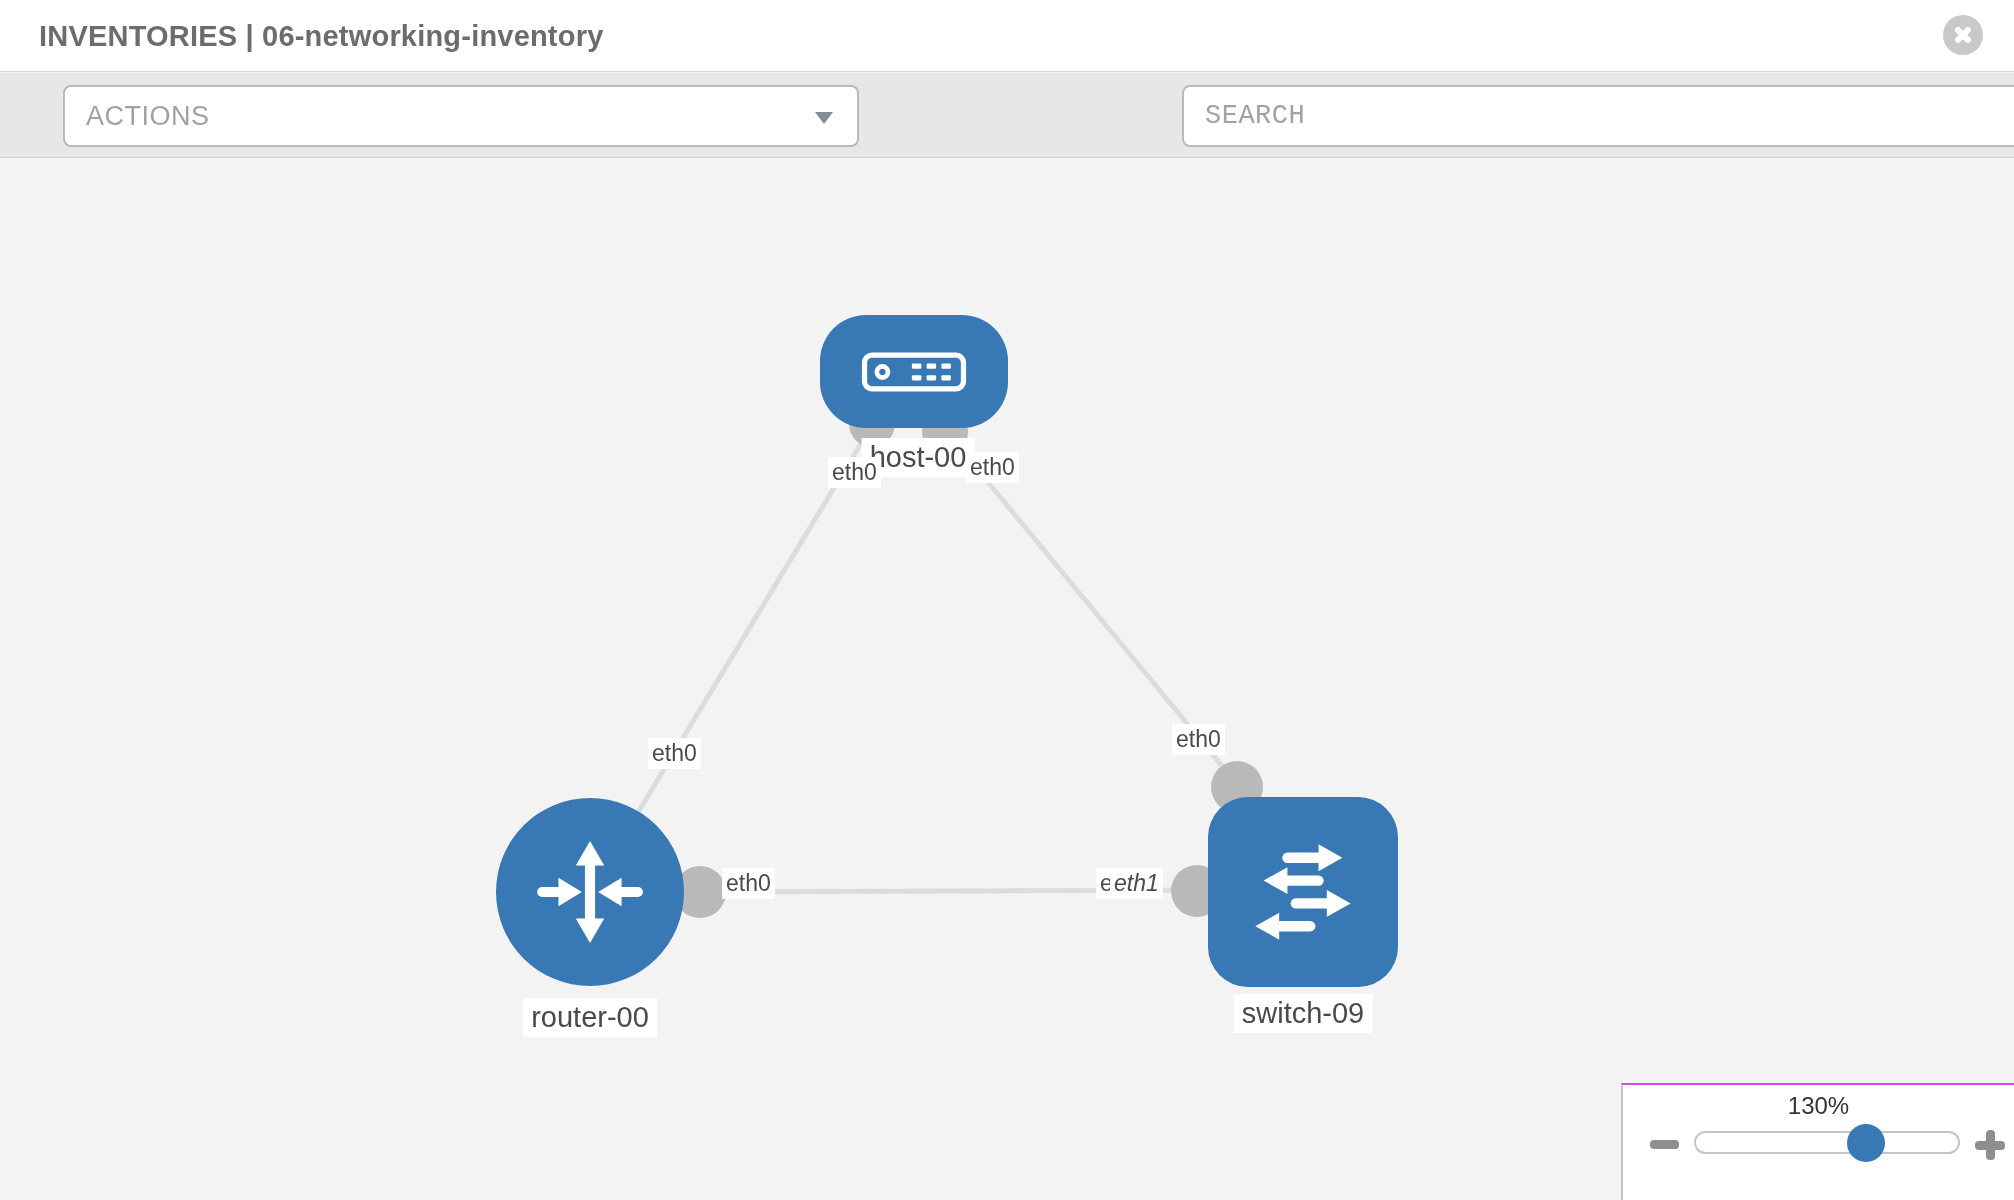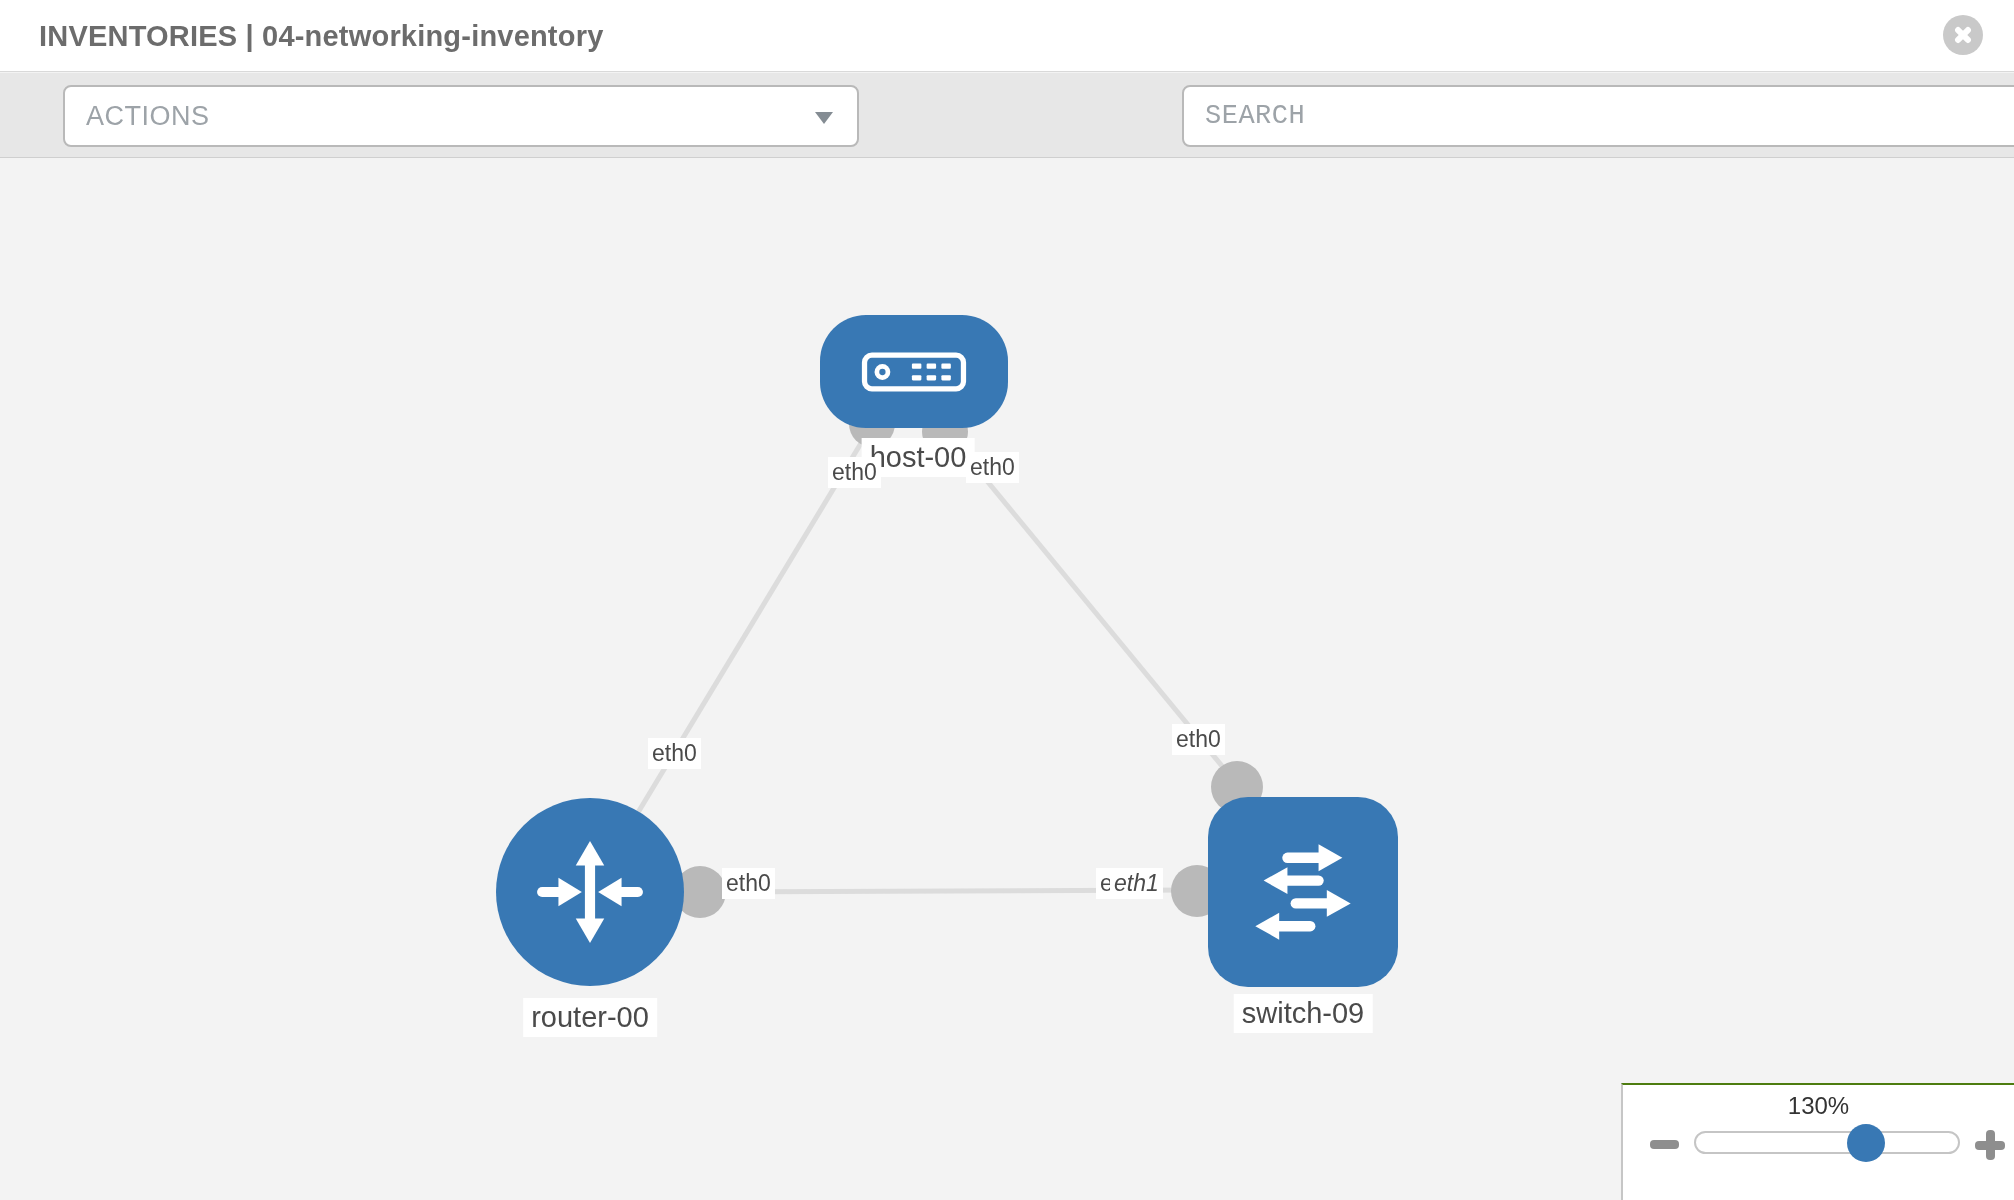--- a/index.html
+++ b/index.html
@@ -31,36 +31,36 @@
   .node { position:absolute; background:#3878b4; display:flex; align-items:center; justify-content:center; cursor:pointer; }
   .node-host   { left:820px;  top:156px; width:188px; height:113px; border-radius:46px; }
   .node-router { left:496px;  top:639px; width:188px; height:188px; border-radius:50%; }
   .node-switch { left:1208px; top:638px; width:190px; height:190px; border-radius:40px; }
 
   .chip { position:absolute; background:#fff; color:#4a4a4a; white-space:nowrap; }
   .name-chip  { font-size:29px; padding:3px 8px; transform:translateX(-50%); }
   .iface-chip { font-size:23px; padding:2px 4px; }
 
   
-  .zoom-panel { position:absolute; left:1621px; top:924px; width:393px; height:117px; background:#fff; border-left:2px solid #c6c6c6; border-top:2px solid #4d7c0f; }
+  .zoom-panel { position:absolute; left:1621px; top:924px; width:393px; height:117px; background:#fff; border-left:2px solid #c6c6c6; border-top:2px solid #d946ef; }
   .zoom-pct { position:absolute; left:0; top:7px; width:100%; text-align:center; font-size:24px; color:#333; }
   .minus-btn { position:absolute; left:27px; top:55px; width:29px; height:9px; background:#8e8e8e; border-radius:4px; cursor:pointer; }
   .plus-btn { position:absolute; left:352px; top:45px; width:30px; height:30px; cursor:pointer; }
   .plus-btn::before { content:""; position:absolute; left:0; top:11px; width:30px; height:9px; background:#8e8e8e; border-radius:4px; }
   .plus-btn::after  { content:""; position:absolute; left:11px; top:0; width:9px; height:30px; background:#8e8e8e; border-radius:4px; }
   .zoom-track { position:absolute; left:71px; top:46px; width:266px; height:23px; background:#fff; border:2px solid #c5c5c5; border-radius:12px; cursor:pointer; }
   .zoom-handle { position:absolute; left:224px; top:39px; width:38px; height:38px; border-radius:50%; background:#3878b4; cursor:pointer; }
 </style>
 </head>
 <body>
 
 <div class="app">
 
   <div class="header">
-    <div class="title">INVENTORIES | 04-networking-inventory</div>
+    <div class="title">INVENTORIES | 06-networking-inventory</div>
     <div class="close-btn"></div>
   </div>
 
   <div class="toolbar">
     <div class="dropdown dd-actions">
       <span class="dd-label">ACTIONS</span>
       <span class="chevron"></span>
     </div>
 
     <svg class="tool-icon" style="left:1046px" width="38" height="38" viewBox="0 0 24 24">

